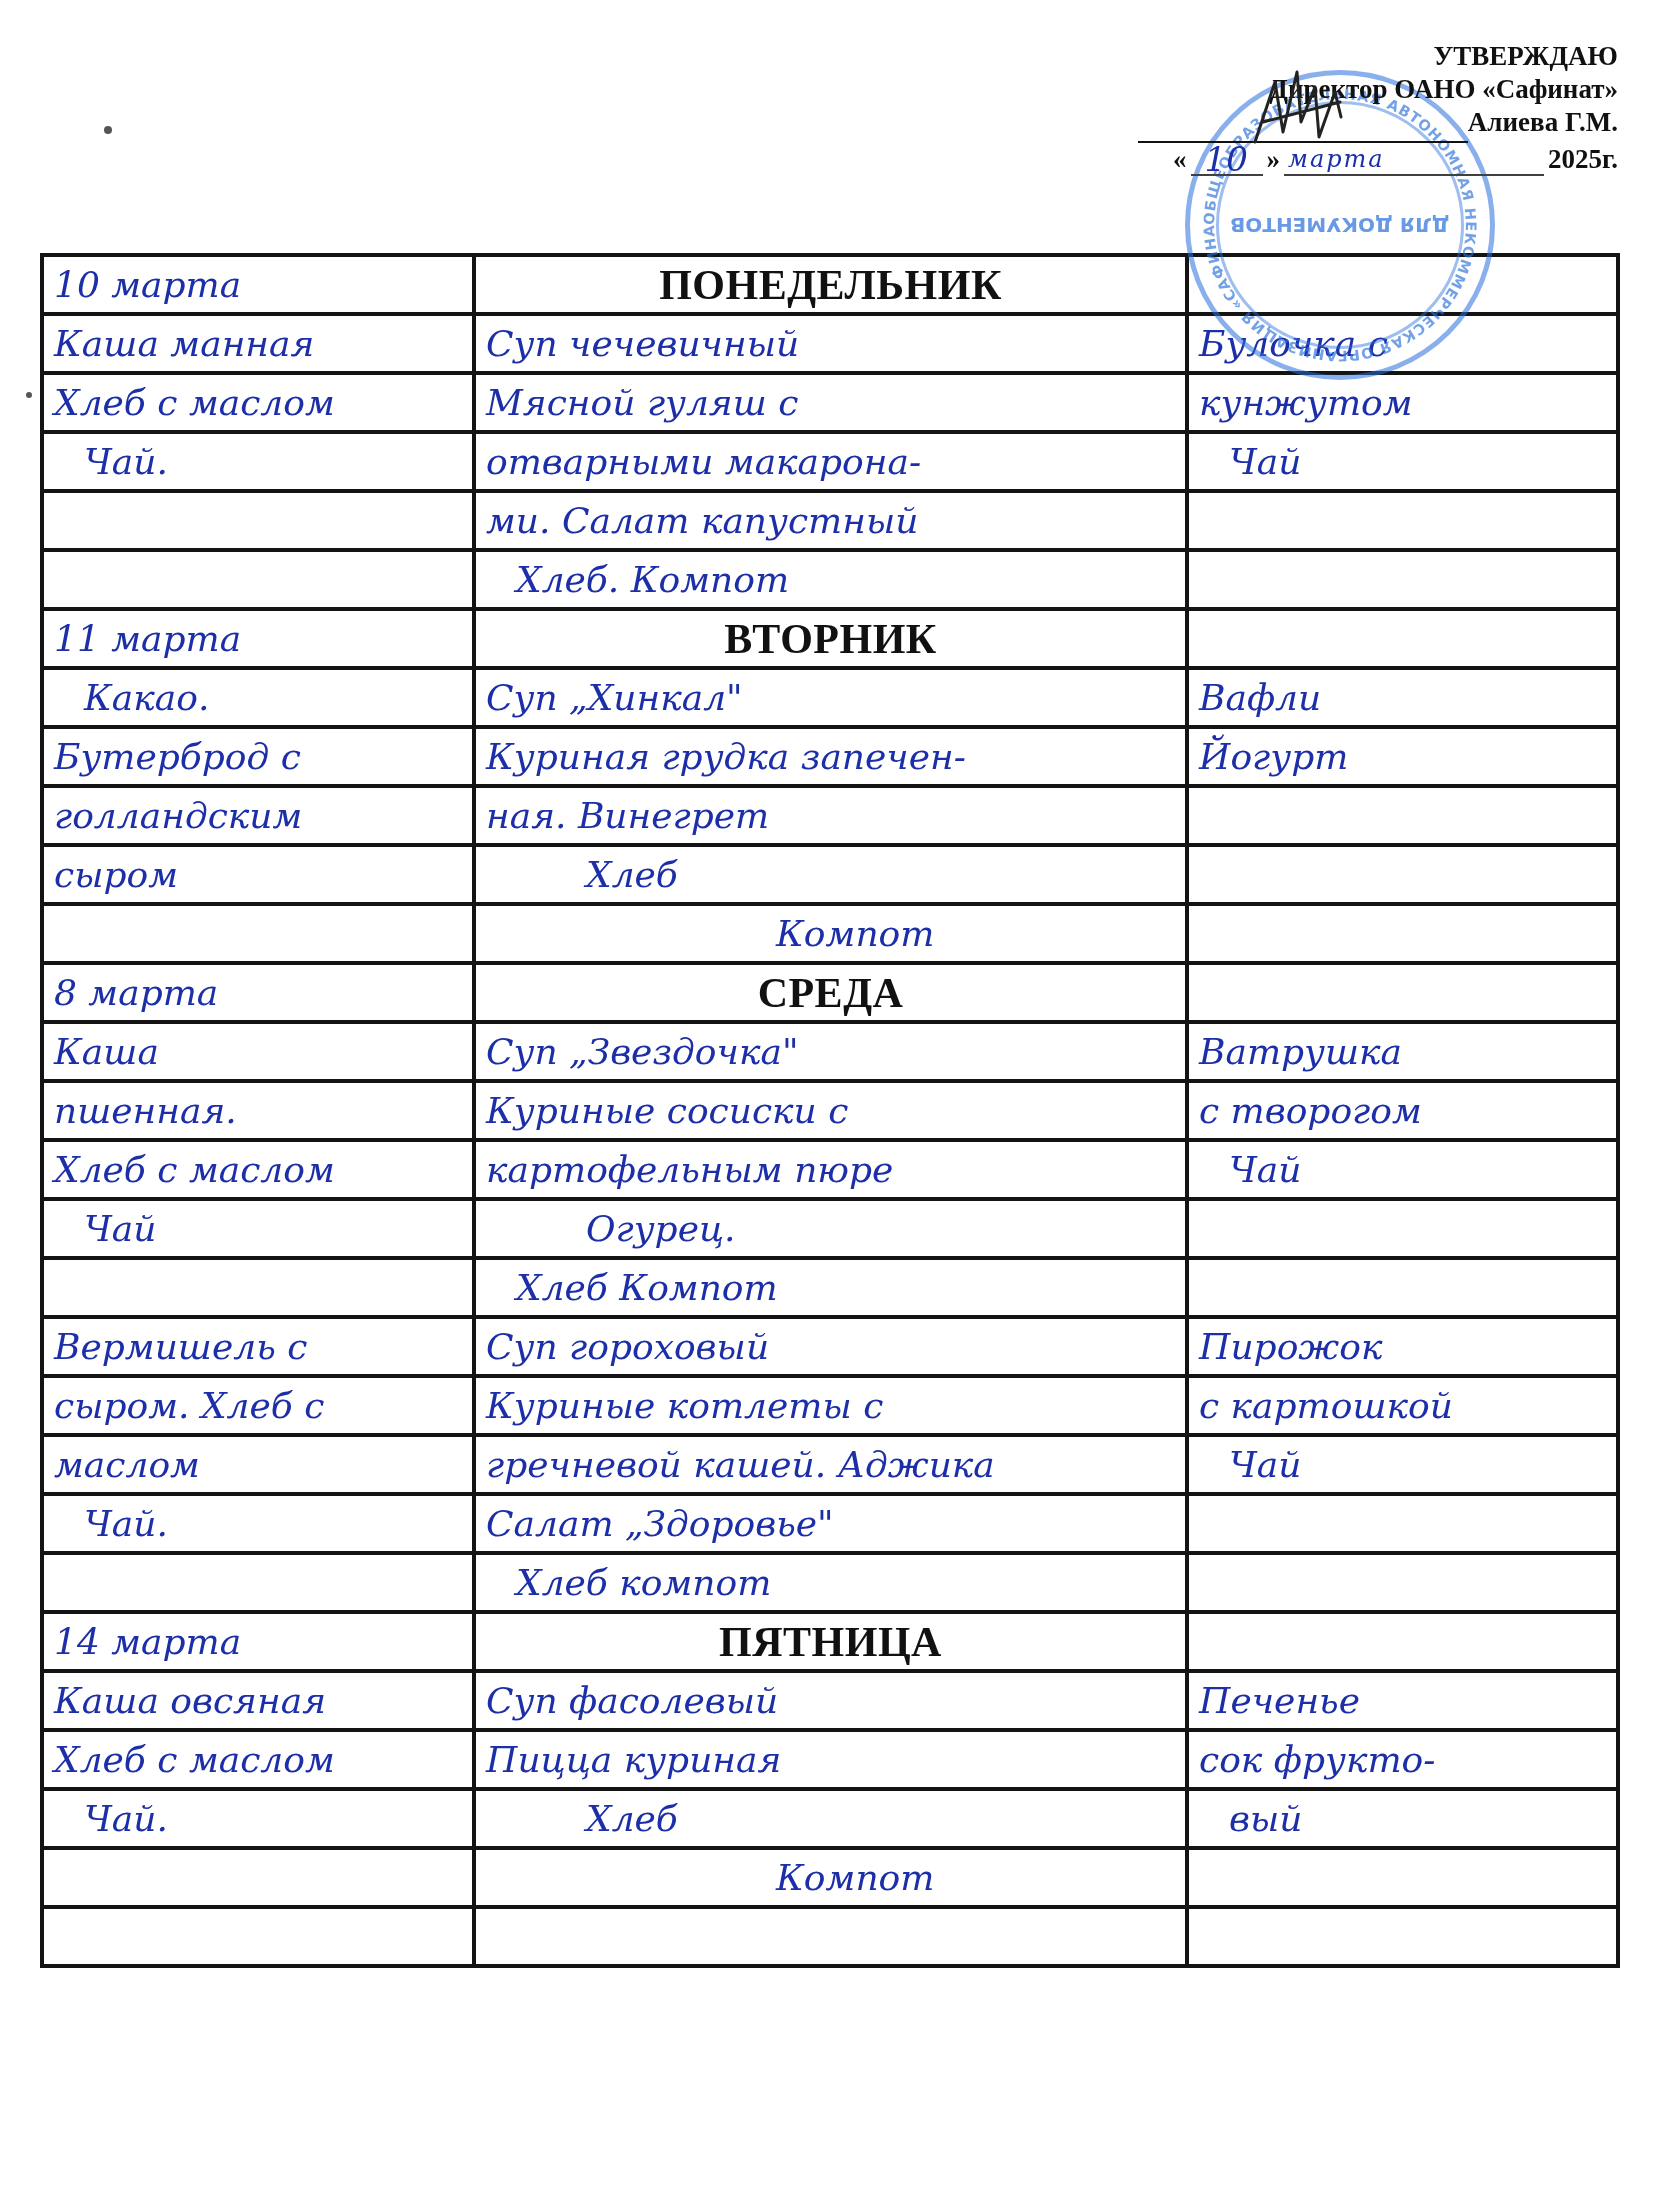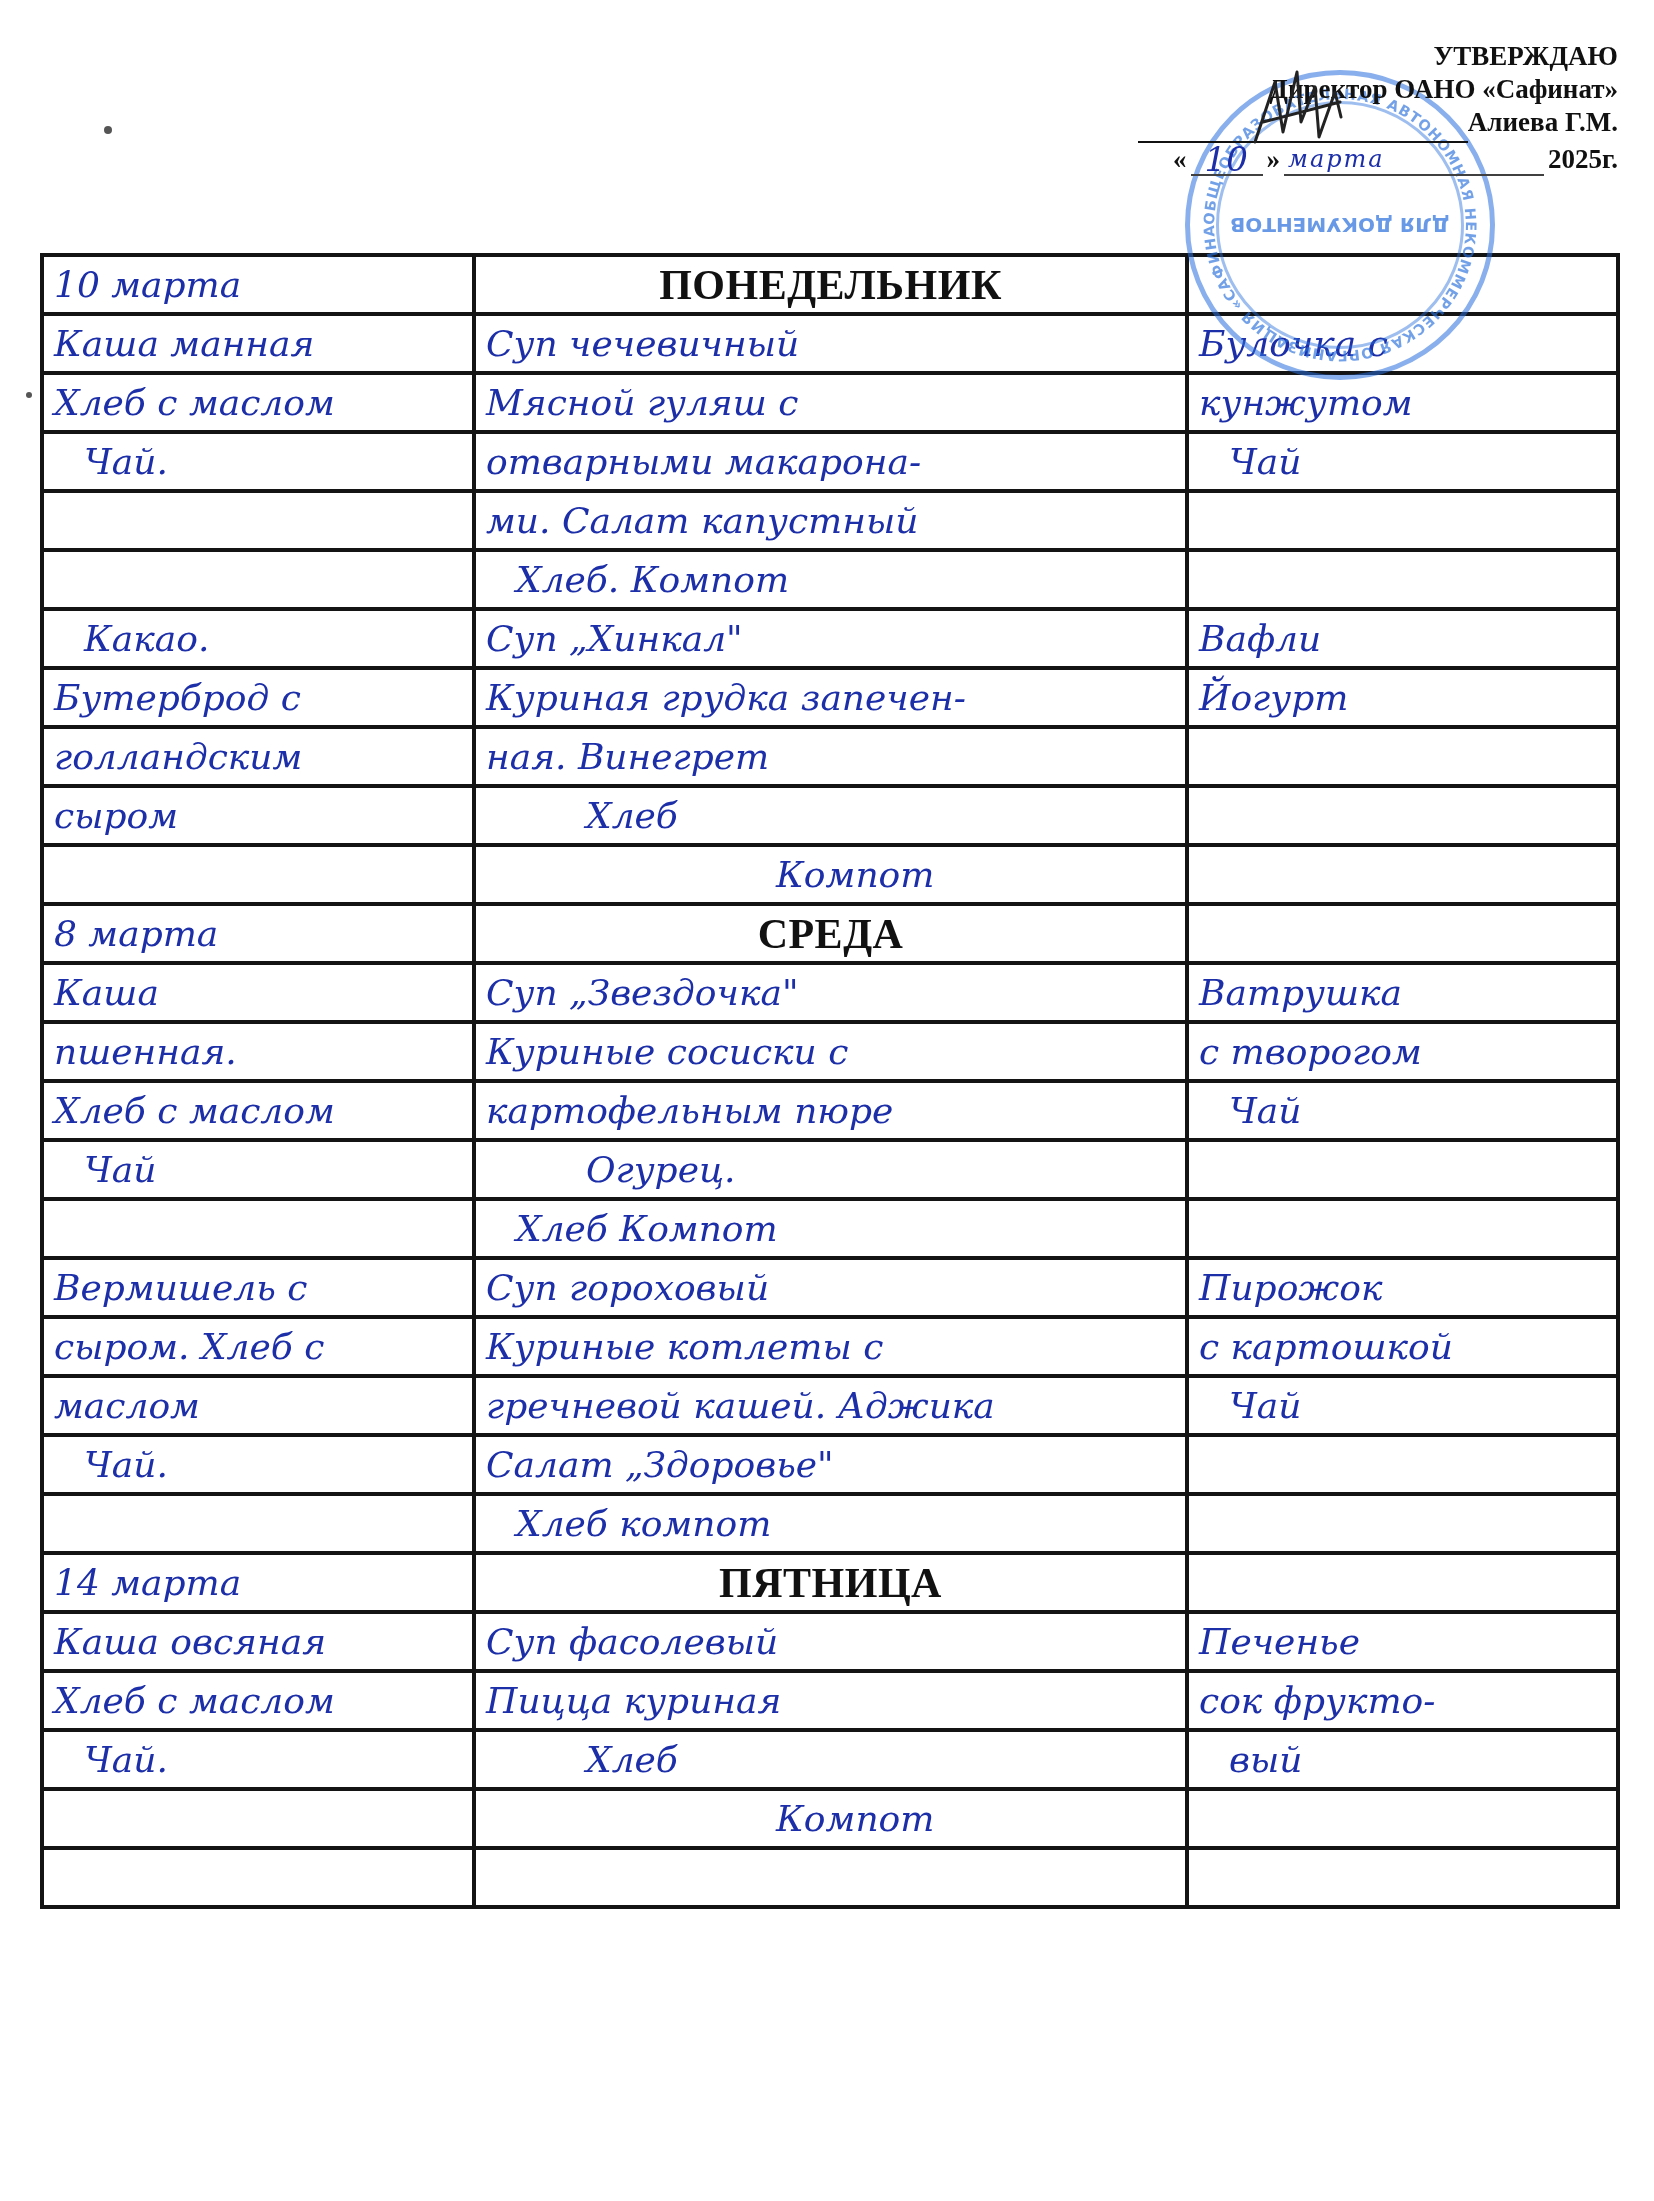--- a/index.html
+++ b/index.html
@@ -107,20 +107,25 @@
         <td class="cell-hw"></td>
         <td class="cell-hw">ми. Салат капустный</td>
         <td class="cell-hw"></td>
       </tr>
       <tr>
         <td class="cell-hw"></td>
         <td class="cell-hw indent1">Хлеб. Компот</td>
         <td class="cell-hw"></td>
       </tr>
       <tr>
+        <td class="cell-hw">11 марта</td>
+        <td class="day-header">ВТОРНИК</td>
+        <td></td>
+      </tr>
+      <tr>
         <td class="cell-hw indent1">Какао.</td>
         <td class="cell-hw">Суп „Хинкал"</td>
         <td class="cell-hw">Вафли</td>
       </tr>
       <tr>
         <td class="cell-hw">Бутерброд с</td>
         <td class="cell-hw">Куриная грудка запечен-</td>
         <td class="cell-hw">Йогурт</td>
       </tr>
       <tr>

